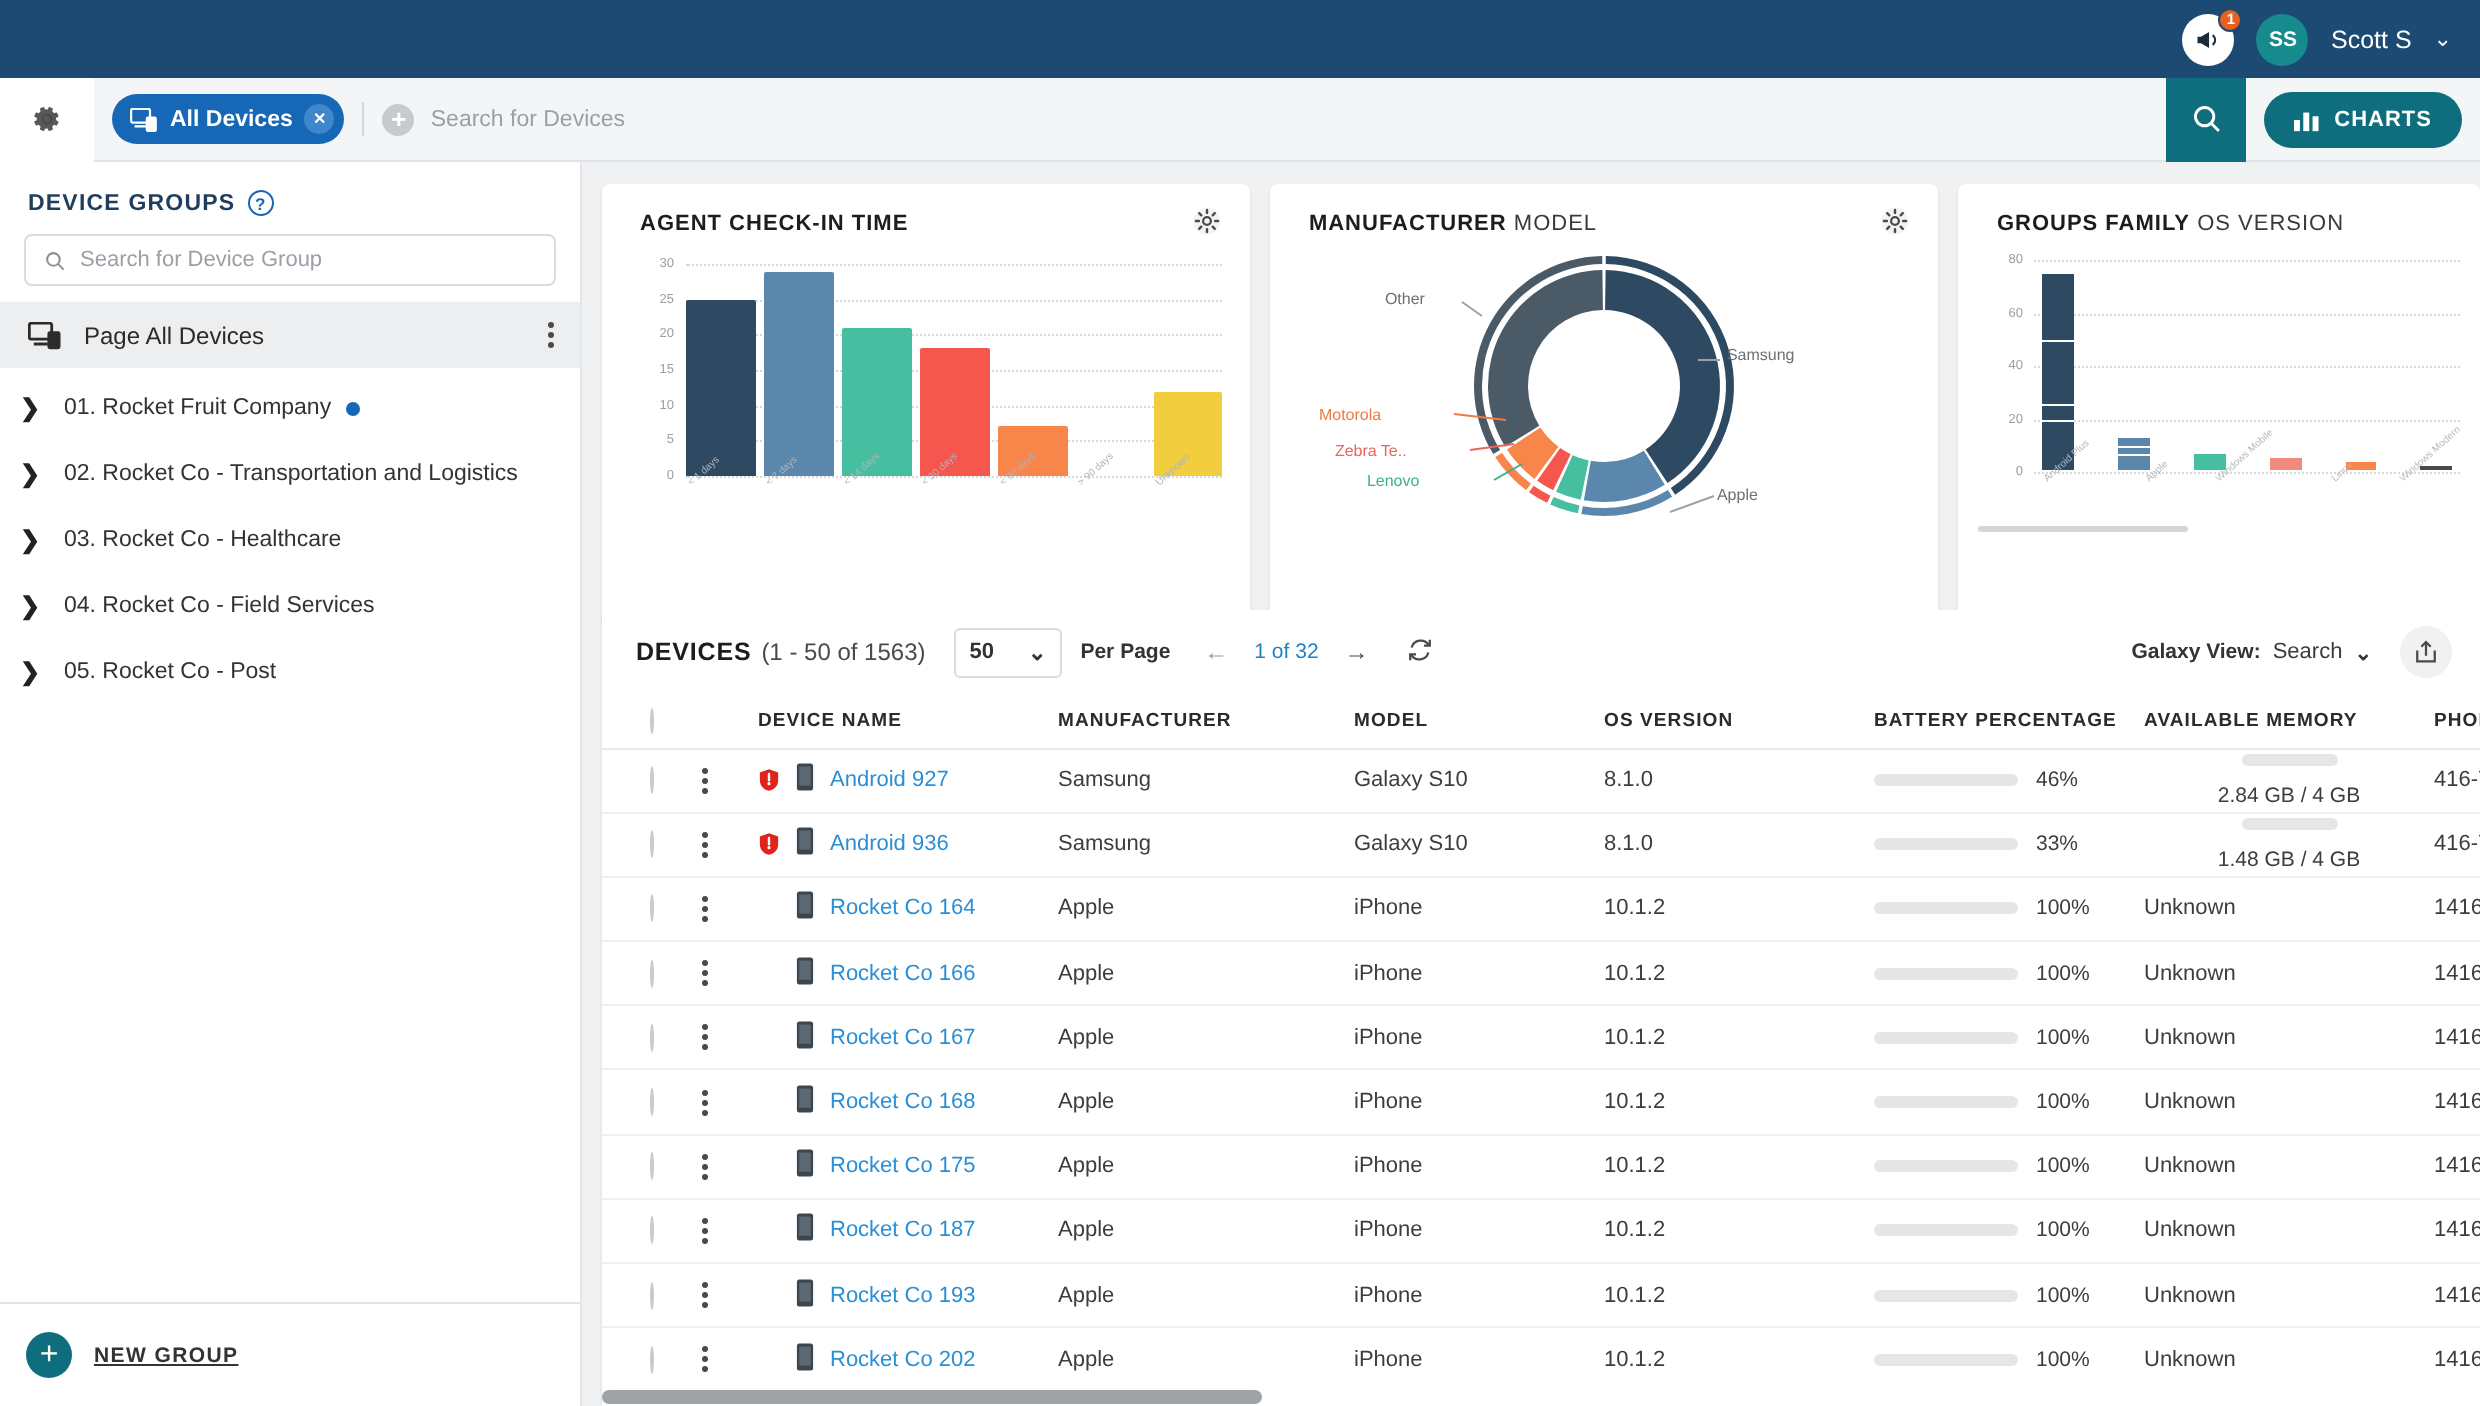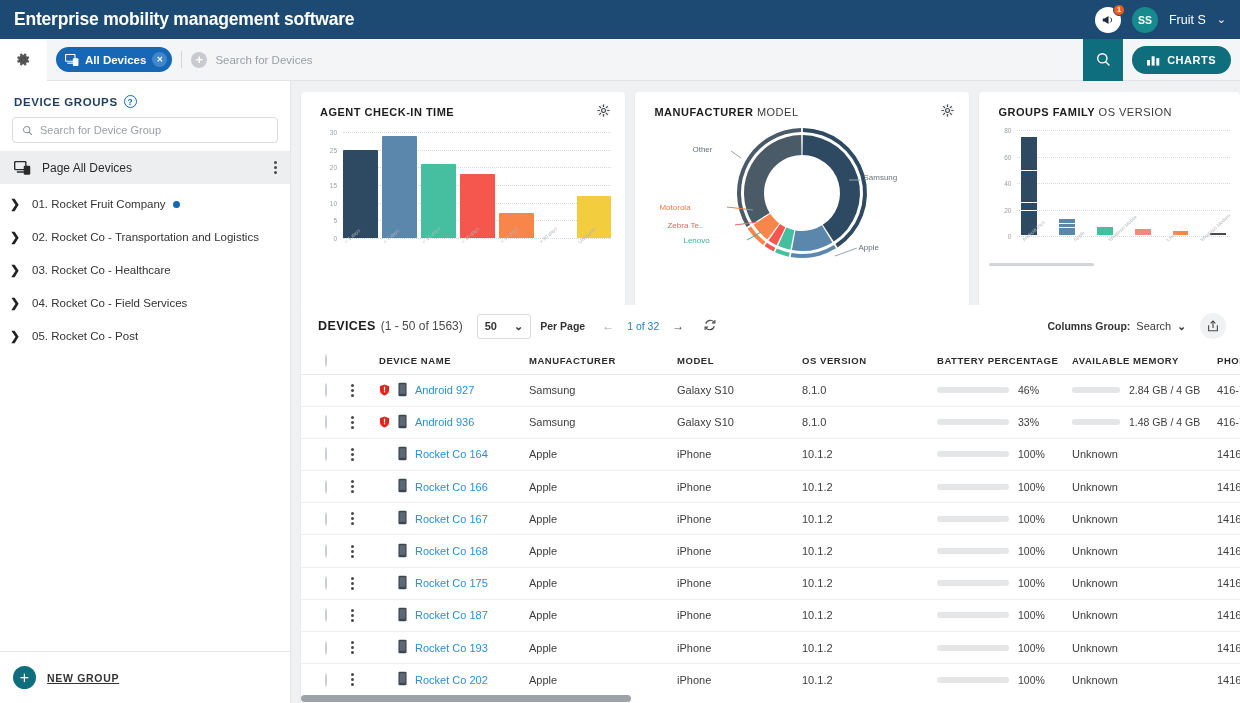--- a/index.html
+++ b/index.html
@@ -171,42 +171,41 @@
   .radio{ width:10px;height:10px;border-radius:50%;border:1px solid #c7cbd0; }
   .devname{ color:#2a8fd4; display:flex; align-items:center; gap:8px; }
   .devname a{ color:#2a8fd4; text-decoration:none; }
   .shield{ flex:0 0 auto; }
   .ph-ico{ flex:0 0 auto; }
   .meter{ display:flex; align-items:center; gap:9px; }
   .track{ width:72px;height:6px;background:#e4e6e8;border-radius:3px;overflow:hidden; }
   .fill{ height:6px;background:#0f8a99;border-radius:3px; }
   .pct{ font-size:10.5px; color:#3d3d3d; }
   .mem-track{ width:48px;height:6px;background:#e4e6e8;border-radius:3px;overflow:hidden; }
-  .memrow{ display:flex; align-items:center; gap:9px; }
+  .memrow{ display:flex; align-items:center; gap:9px;flex-direction:column; }
   .memtxt{ font-size:10.5px; color:#3d3d3d; }
   .unknown{ font-size:11px; color:#3d3d3d; }
   .hscroll{ position:absolute; left:0; right:0; bottom:0; height:9px; background:#fff; }
   .hscroll i{ position:absolute; left:0; top:1px; width:330px; height:7px;
     background:#9ea3a8; border-radius:4px; display:block; }
 </style>
 </head>
 <body>
 
 <div class="topbar">
-  <div class="app-title">Enterprise mobility management software</div>
   <div class="topbar-right">
     <div class="bell-wrap">
       <svg width="14" height="14" viewBox="0 0 16 16">
         <path d="M2 6.2v3.6h2l4.6 2.8V3.4L4 6.2H2z" fill="#1c2b38"></path>
         <path d="M10.6 5.2a3.4 3.4 0 010 5.6" stroke="#1c2b38" stroke-width="1.1" fill="none"></path>
       </svg>
       <div class="bell-badge">1</div>
     </div>
     <div class="avatar">SS</div>
-    <div class="user-name">Fruit S</div>
+    <div class="user-name">Scott S</div>
     <div class="caret">⌄</div>
   </div>
 </div>
 
 <div class="searchbar">
   <div class="gear-box">
     <svg width="15" height="15" viewBox="0 0 20 20">
       <path fill="#4a4a4a" d="M10 6.4A3.6 3.6 0 1010 13.6 3.6 3.6 0 0010 6.4zm0 5.7a2.1 2.1 0 110-4.2 2.1 2.1 0 010 4.2z"></path>
       <path fill="#4a4a4a" d="M17.3 11.4l-1.3-.5a6.2 6.2 0 000-1.8l1.3-.5a.6.6 0 00.3-.8l-.8-1.8a.6.6 0 00-.8-.3l-1.3.5a6.3 6.3 0 00-1.3-1.3l.5-1.3a.6.6 0 00-.3-.8L11.8 2a.6.6 0 00-.8.3l-.5 1.3a6.2 6.2 0 00-1.8 0L8.2 2.3A.6.6 0 007.4 2l-1.8.8a.6.6 0 00-.3.8l.5 1.3a6.3 6.3 0 00-1.3 1.3l-1.3-.5a.6.6 0 00-.8.3L1.6 7.8a.6.6 0 00.3.8l1.3.5a6.2 6.2 0 000 1.8l-1.3.5a.6.6 0 00-.3.8l.8 1.8a.6.6 0 00.8.3l1.3-.5a6.3 6.3 0 001.3 1.3l-.5 1.3a.6.6 0 00.3.8l1.8.8a.6.6 0 00.8-.3l.5-1.3a6.2 6.2 0 001.8 0l.5 1.3a.6.6 0 00.8.3l1.8-.8a.6.6 0 00.3-.8l-.5-1.3a6.3 6.3 0 001.3-1.3l1.3.5a.6.6 0 00.8-.3l.8-1.8a.6.6 0 00-.3-.8z" opacity=".92"></path>
     </svg>
@@ -478,21 +477,21 @@
         </span>
         <span class="refresh">
           <svg width="14" height="14" viewBox="0 0 16 16">
             <path d="M13 5.2A5.4 5.4 0 003.2 6.6" fill="none" stroke="#4a4a4a" stroke-width="1.3"></path>
             <path d="M3 10.8A5.4 5.4 0 0012.8 9.4" fill="none" stroke="#4a4a4a" stroke-width="1.3"></path>
             <path d="M13.6 2.2v3.3h-3.3" fill="none" stroke="#4a4a4a" stroke-width="1.3"></path>
             <path d="M2.4 13.8v-3.3h3.3" fill="none" stroke="#4a4a4a" stroke-width="1.3"></path>
           </svg>
         </span>
         <span class="colview">
-          <span>Columns Group:</span>
+          <span>Galaxy View:</span>
           <span class="val">Search</span>
           <span>⌄</span>
         </span>
         <span class="share-btn">
           <svg width="14" height="14" viewBox="0 0 16 16">
             <path d="M3 7.2v6.2h10V7.2" fill="none" stroke="#4a4a4a" stroke-width="1.3"></path>
             <path d="M8 10.2V2.4" fill="none" stroke="#4a4a4a" stroke-width="1.3"></path>
             <path d="M5.3 5L8 2.3 10.7 5" fill="none" stroke="#4a4a4a" stroke-width="1.3"></path>
           </svg>
         </span>

